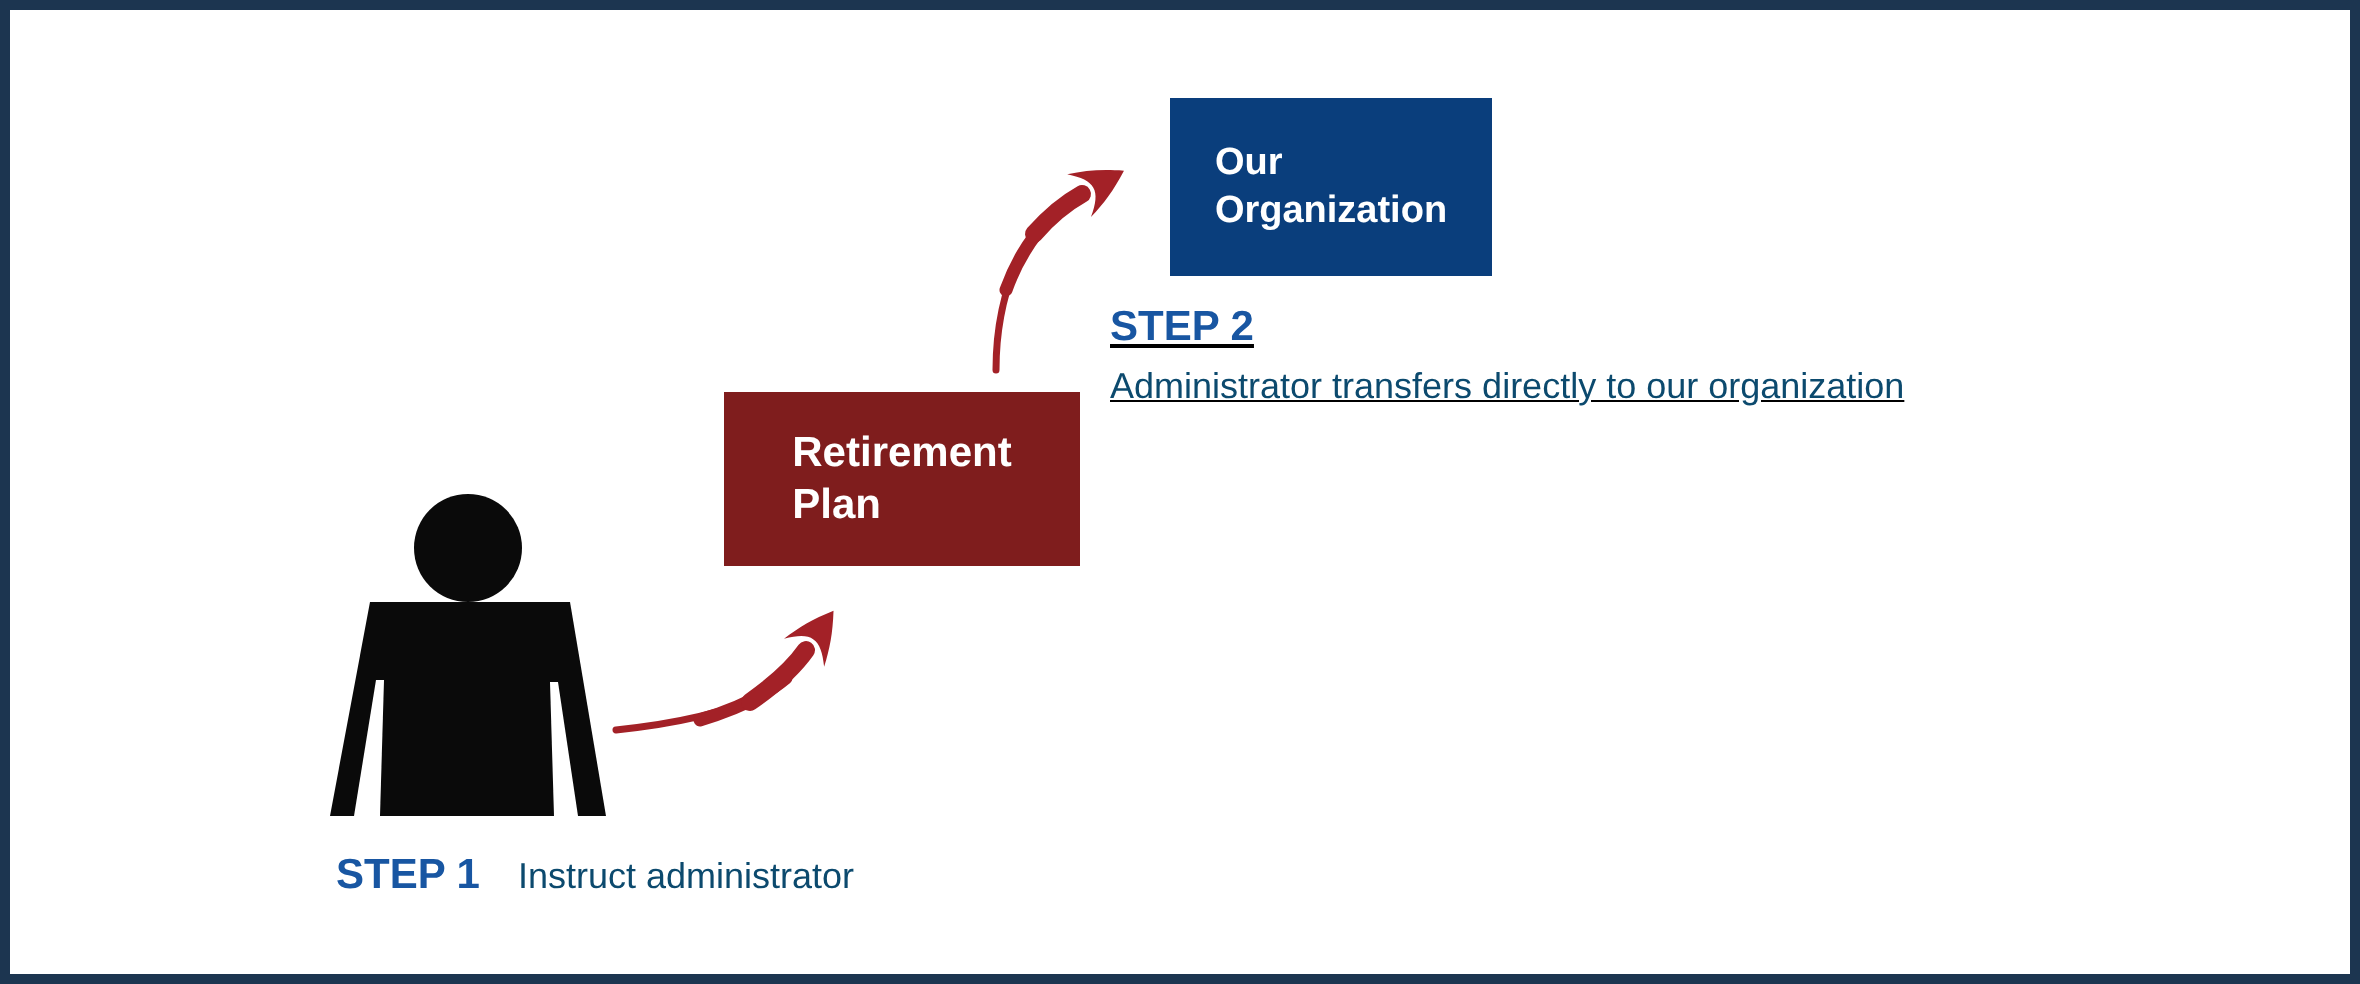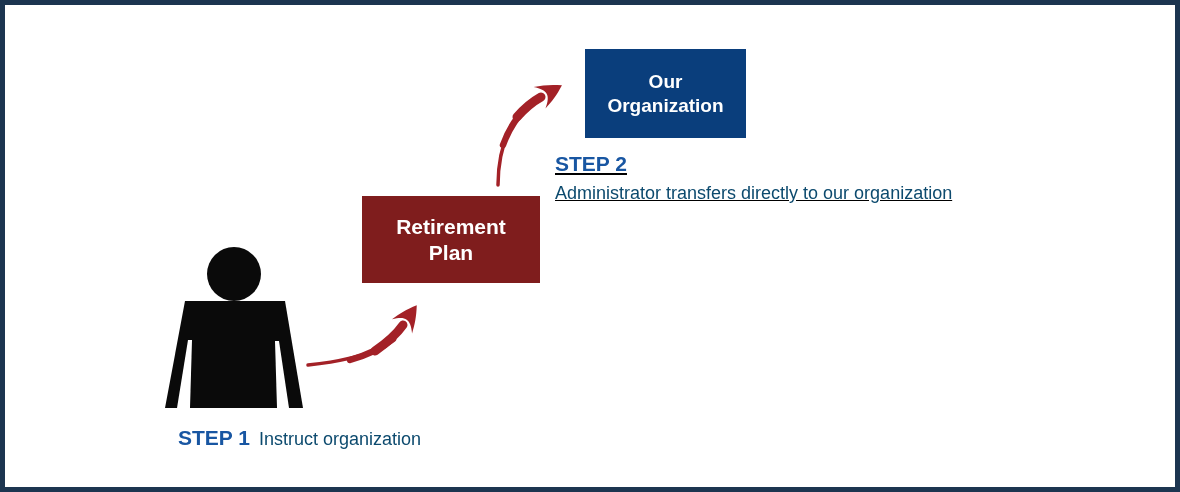--- a/index.html
+++ b/index.html
@@ -37,21 +37,20 @@
     font-size: 23px;
     line-height: 29px;
     letter-spacing: 0.2px;
   }
 
   .node-box {
     position: absolute;
     display: flex;
     align-items: center;
     justify-content: center;
-    text-align: center;
     color: #ffffff;
     font-weight: bold;
   }
   .node-green {
     left: 357px;
     top: 191px;
     width: 178px;
     height: 87px;
     background: #7f1d1d;
     font-size: 21px;
@@ -80,25 +79,25 @@
     line-height: 24px;
   }
   .step-desc {
     color: #0c4a6e;
     font-size: 18px;
     line-height: 22px;
     margin-top: 6px;
   }
   .step1-block {
     position: absolute;
-    left: 173px;
+    left: 163px;
     top: 421px;
     display: flex;
     align-items: baseline;
-    gap: 9px;
+    gap: 19px;
     white-space: nowrap;
   }
   .step1-block .step-desc { margin-top: 0; }
 </style>
 </head>
 <body>
 
 <div class="canvas">
 
   <svg class="gfx" viewBox="0 0 1180 492" aria-hidden="true">
@@ -139,16 +138,16 @@
 Organization</span>
   </div>
 
   <div class="step2-block">
     <div class="step-title">STEP 2</div>
     <div class="step-desc">Administrator transfers directly to our organization</div>
   </div>
 
   <div class="step1-block">
     <span class="step-title">STEP 1</span>
-    <span class="step-desc">Instruct organization</span>
+    <span class="step-desc">Instruct administrator</span>
   </div>
 
 </div>
 
 </body></html>

